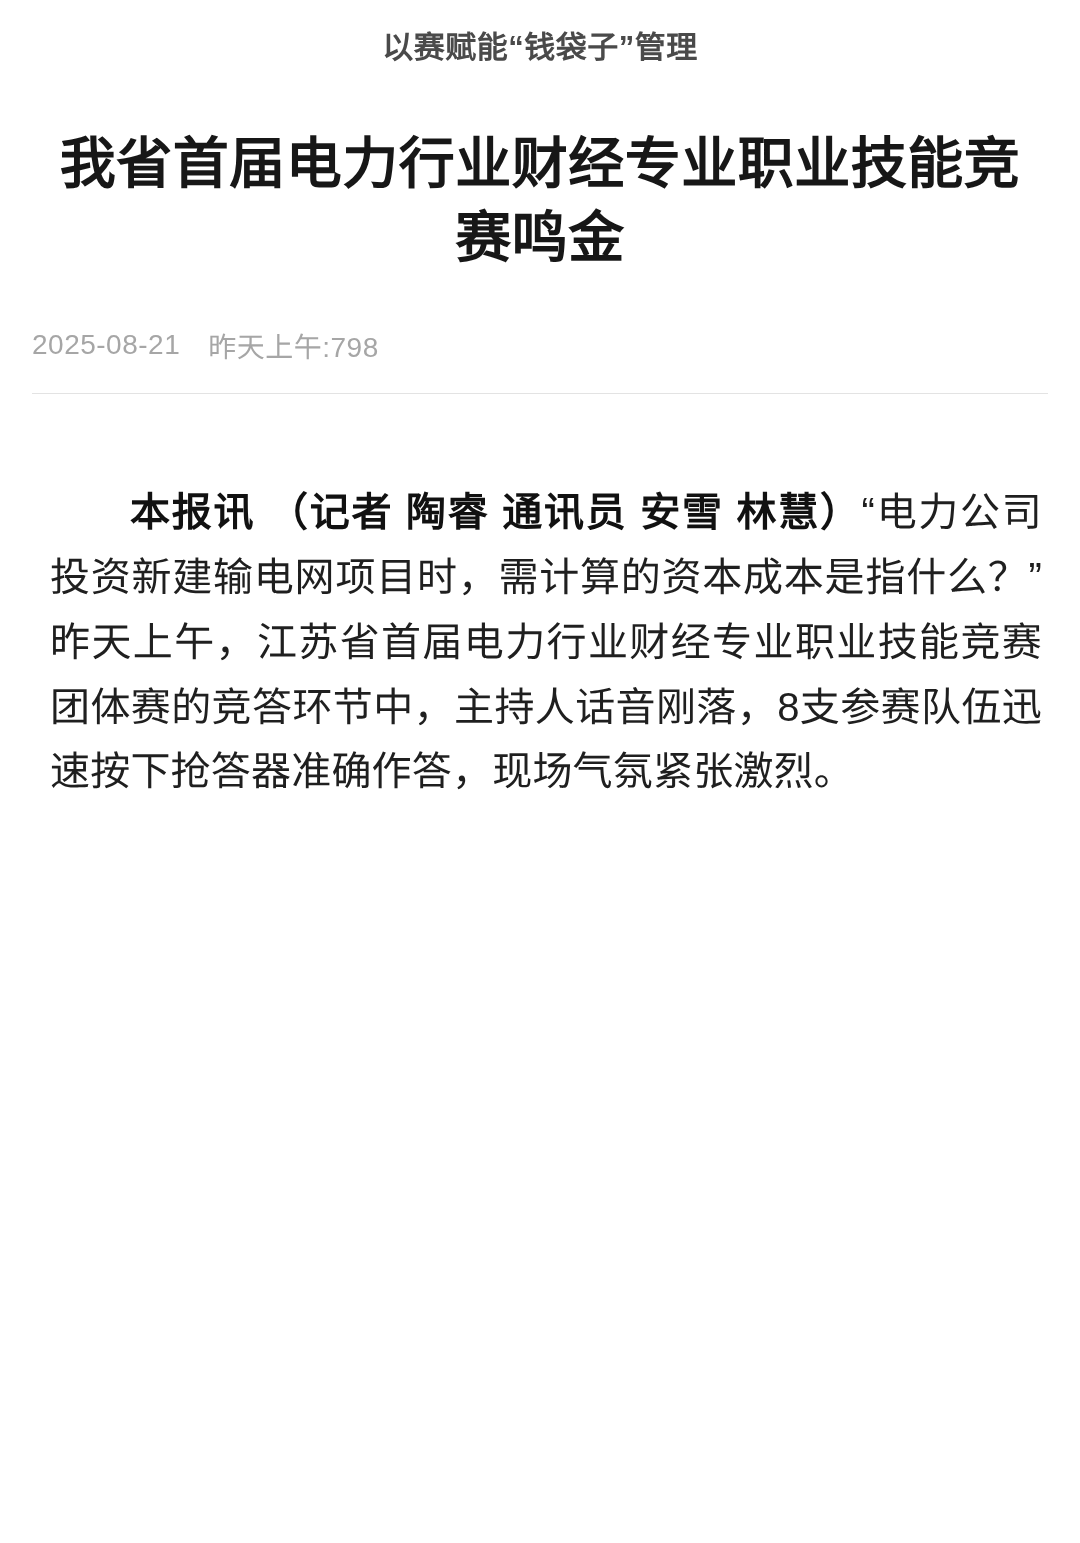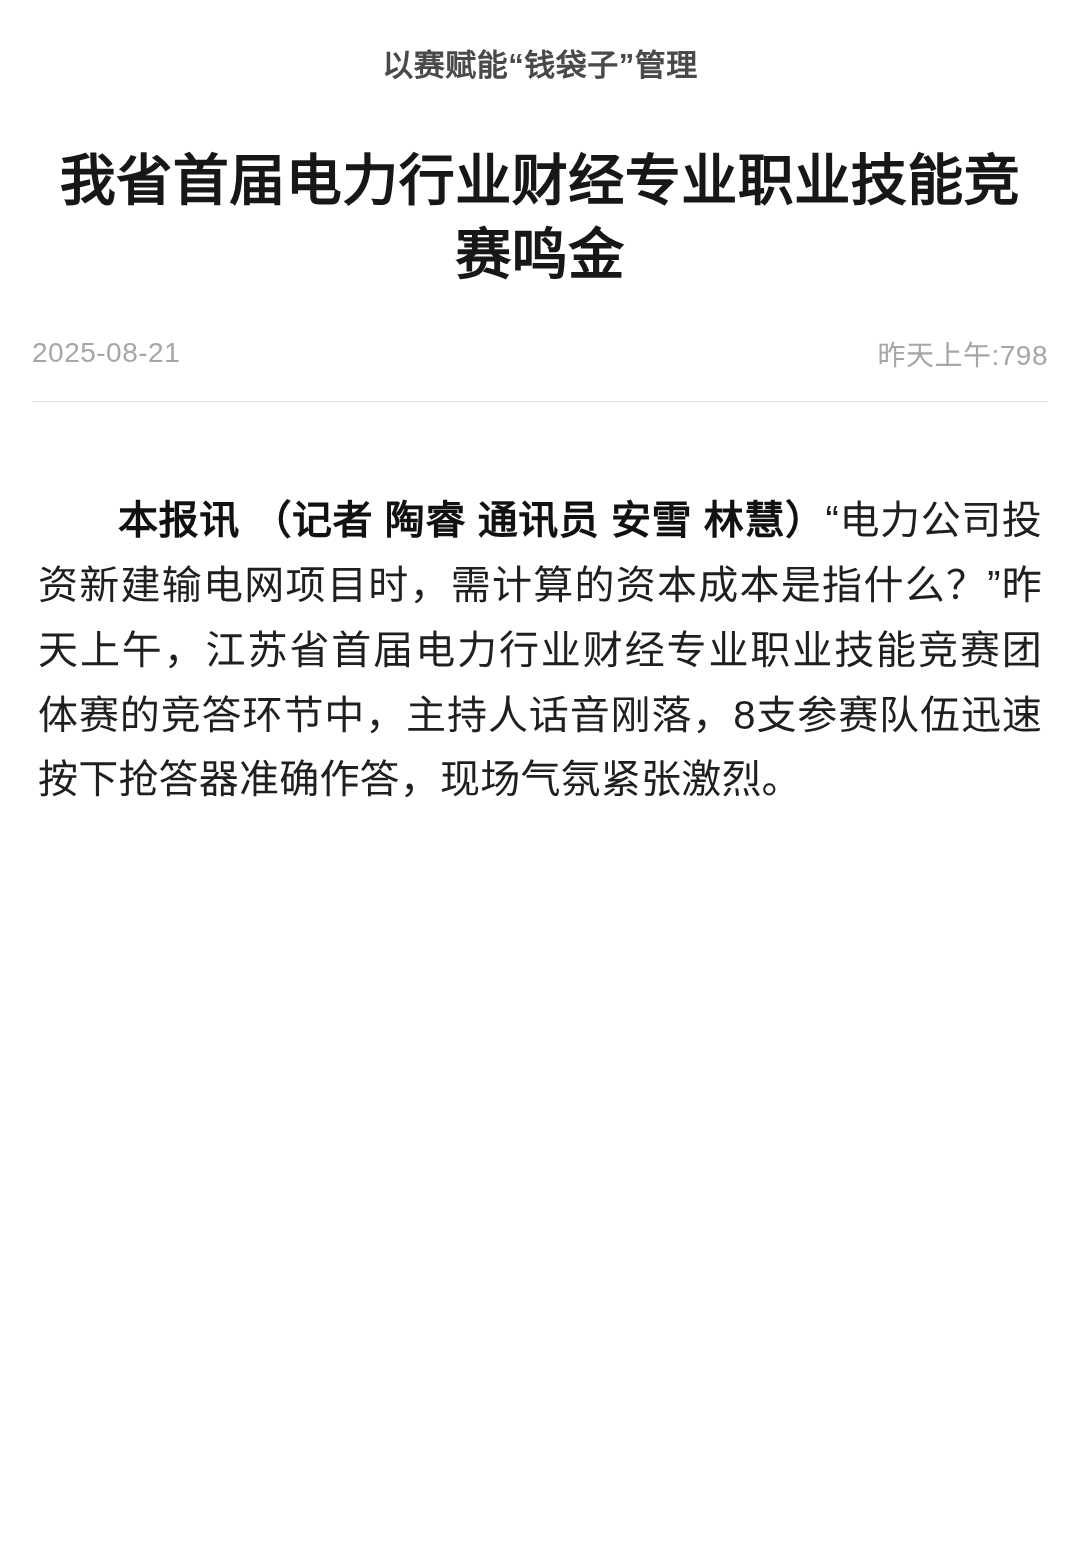--- a/index.html
+++ b/index.html
@@ -12,48 +12,47 @@
     width: 1080px;
     min-height: 1543px;
     font-family: "Liberation Sans", "DejaVu Sans", sans-serif;
     color: #1a1a1a;
     -webkit-font-smoothing: antialiased;
   }
   .page {
     width: 1080px;
     min-height: 1543px;
     box-sizing: border-box;
-    padding: 30px 32px 0 32px;
+    padding: 12px 32px 0 32px;
     background: #ffffff;
   }
   .eyebrow {
     text-align: center;
     font-size: 31px;
     font-weight: 700;
     color: #4a4a4a;
     letter-spacing: 0.5px;
     margin: 14px 0 0 0;
     line-height: 1.4;
   }
   .headline {
     text-align: center;
     font-size: 56px;
     font-weight: 700;
     color: #171717;
     line-height: 1.32;
     letter-spacing: 0.5px;
     margin: 58px 22px 0 22px;
-    font-family: Liberation Serif, serif;
   }
   .meta-row {
     display: flex;
-    justify-content: space-between;
+    justify-content: flex-start;
     align-items: center;
-    gap: 108px;
-    margin-top: 40px;
+    gap: 28px;
+    margin-top: 50px;
     margin-bottom: 28px;
   }
   .meta-item {
     font-size: 28px;
     color: #a6a6a6;
     letter-spacing: 0.5px;
     white-space: nowrap;
   }
   .divider {
     height: 1px;
@@ -64,21 +63,21 @@
   .article-body {
     margin-top: 86px;
     padding: 0 6px;
   }
   .para {
     font-size: 40px;
     line-height: 1.62;
     color: #1f1f1f;
     text-align: justify;
     text-justify: inter-ideograph;
-    margin: 0 0 38px 0;
+    margin: 0 0 38px 12px;
     text-indent: 2em;
     letter-spacing: 0.2px;
   }
   .para .lead {
     font-weight: 700;
     color: #111111;
   }
 </style>
 </head>
 <body>

